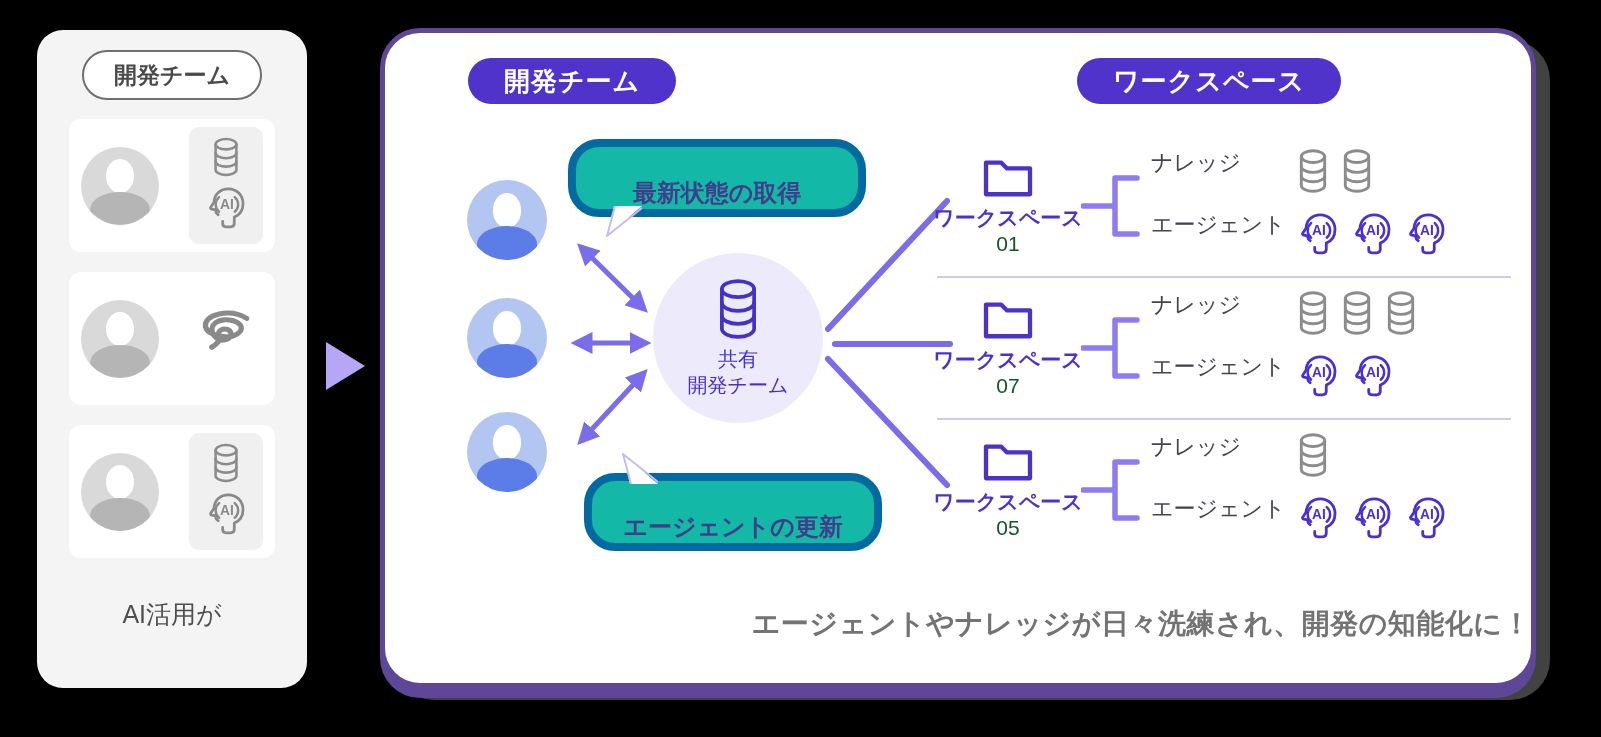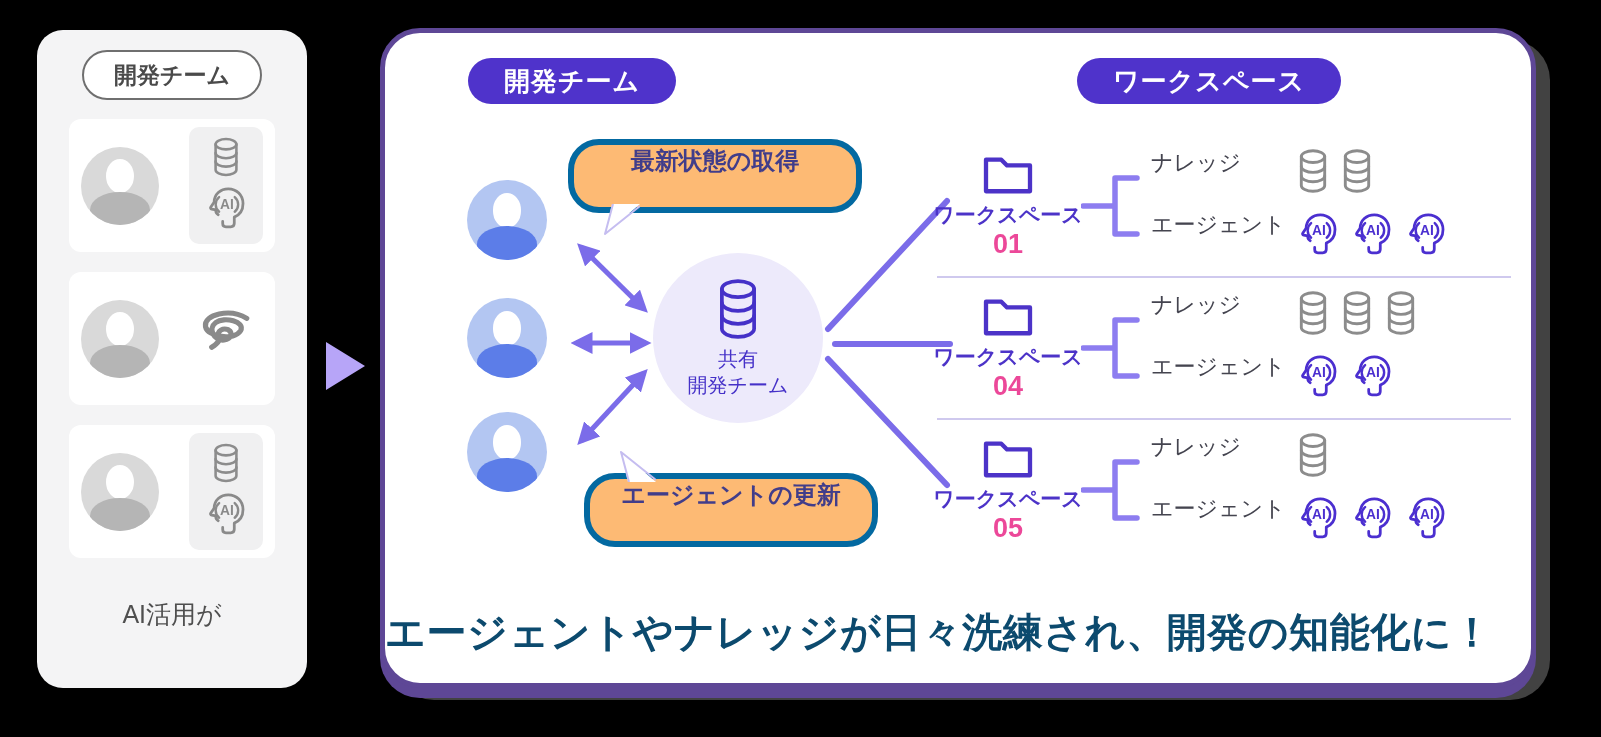--- a/index.html
+++ b/index.html
@@ -38,48 +38,48 @@
     background:#fff;border:5px solid #5e4796;border-radius:40px;
     box-shadow:0 10px 0 #5e4796, 14px 12px 0 rgba(120,120,120,.55);}
   .pill{position:absolute;height:46px;background:#4f33cb;border-radius:24px;
     display:flex;align-items:center;justify-content:center;padding:0 36px;
     color:#fff;font-size:26px;font-weight:700;letter-spacing:1px;}
   .pill.team{left:83px;top:25px;}
   .pill.workspace{left:692px;top:25px;}
 
   .links-svg{position:absolute;left:0;top:0;width:1146px;height:650px;z-index:1;pointer-events:none;}
 
-  .bubble{position:absolute;width:282px;height:62px;background:#fdba74;border:6px solid #0369a1;
-    border-radius:31px;display:flex;align-items:flex-start;justify-content:center;
+  .bubble{position:absolute;width:282px;height:62px;background:#14b8a6;border:8px solid #0369a1;
+    border-radius:31px;display:flex;align-items:flex-end;justify-content:center;
     font-size:24px;font-weight:600;color:#413d8a;z-index:2;}
   .bubble.top{left:183px;top:106px;}
   .bubble.bottom{left:199px;top:440px;}
   .bubble .tail{position:absolute;left:26px;width:40px;height:34px;}
   .bubble.top .tail{top:calc(100% - 3px);}
   .bubble.bottom .tail{top:-31px;}
 
   .repo-circle{position:absolute;left:268px;top:220px;width:170px;height:170px;border-radius:50%;
     background:#edeafb;display:flex;flex-direction:column;align-items:center;justify-content:center;z-index:2;}
   .repo-label{margin-top:6px;text-align:center;font-size:20px;font-weight:400;color:#4531c8;line-height:1.3;}
 
   
   .ws-list{position:absolute;left:552px;top:103px;width:586px;z-index:2;}
   .ws-row{height:140px;display:flex;align-items:center;}
   .ws-divider{height:2px;background:#cfc9ee;width:98%;}
   .ws-block{width:142px;display:flex;flex-direction:column;align-items:center;flex:none;}
   .ws-name{font-size:21px;font-weight:600;color:#4c33c8;margin-top:4px;white-space:nowrap;}
-  .ws-num{font-size:27px;font-weight:700;color:#ec4899;}
+  .ws-num{font-size:21px;font-weight:400;color:#14532d;}
   .ws-bracket{flex:none;margin:0 8px 0 2px;}
   .ws-tree{display:flex;flex-direction:column;gap:8px;}
   .tree-row{display:flex;align-items:flex-start;gap:8px;min-height:54px;}
   .tree-label{width:136px;font-size:22px;color:#44444f;flex:none;}
   .icon-strip{display:flex;align-items:center;gap:8px;}
 
-  .headline{position:absolute;left:0;top:572px;width:100%;text-align:left;
-    font-size:40px;font-weight:700;color:#0c4a6e;letter-spacing:.5px;z-index:2;}
+  .headline{position:absolute;left:0;top:572px;width:100%;text-align:right;
+    font-size:28px;font-weight:700;color:#737373;letter-spacing:.5px;z-index:2;}
 
   svg{display:block;}
 </style>
 </head>
 <body>
 
 <div class="left-panel">
   <div class="team-pill-outline">開発チーム</div>
 
   <div class="dev-card c1">
@@ -273,21 +273,21 @@
       </div>
     </div>
   </div>
 <div class="ws-divider"></div>
   <div class="ws-row">
     <div class="ws-block">
       <svg class="ws-folder" width="54" height="44" viewBox="0 0 56 46" fill="none" stroke="#4c33c8" stroke-width="4.5" stroke-linejoin="round">
         <path d="M5 40 L5 7 L21 7 L27 13 L51 13 L51 40 Z"></path>
       </svg>
       <div class="ws-name">ワークスペース</div>
-      <div class="ws-num">04</div>
+      <div class="ws-num">07</div>
     </div>
     <svg class="ws-bracket" width="62" height="84" viewBox="0 0 62 84" fill="none" stroke="#8d7df0" stroke-width="5.5" stroke-linecap="round">
       <path d="M2 42 H34 M34 14 V70 M34 14 H56 M34 70 H56"></path>
     </svg>
     <div class="ws-tree">
       <div class="tree-row">
         <div class="tree-label k-label">ナレッジ</div>
         <div class="icon-strip k-icons">
               <svg width="36" height="46" viewBox="0 0 40 50" fill="none" stroke="#8c8c8c" stroke-width="3.2" stroke-linecap="round">
     <ellipse cx="20" cy="9" rx="13" ry="6.5"></ellipse>

